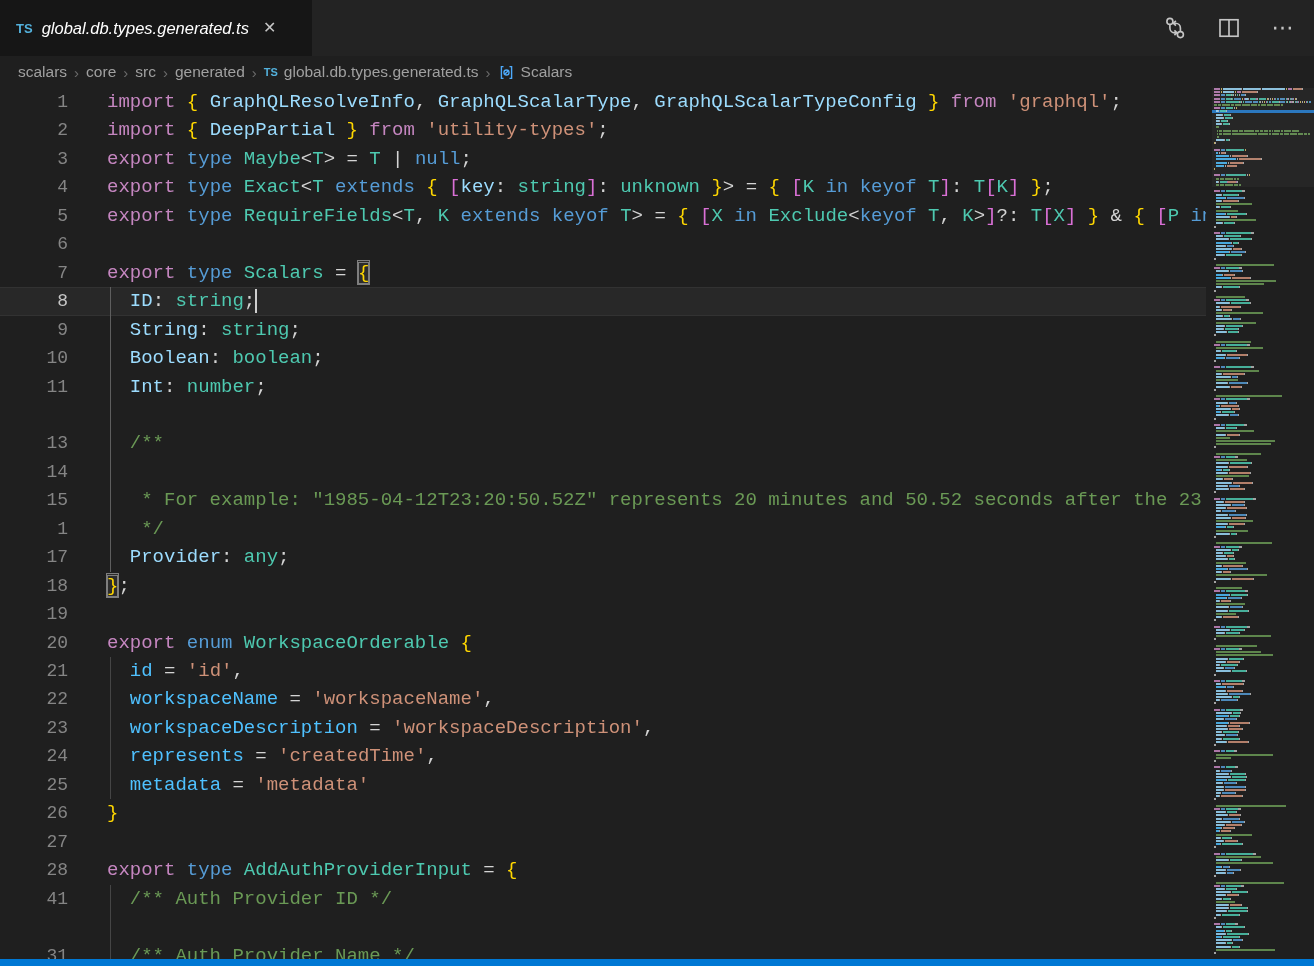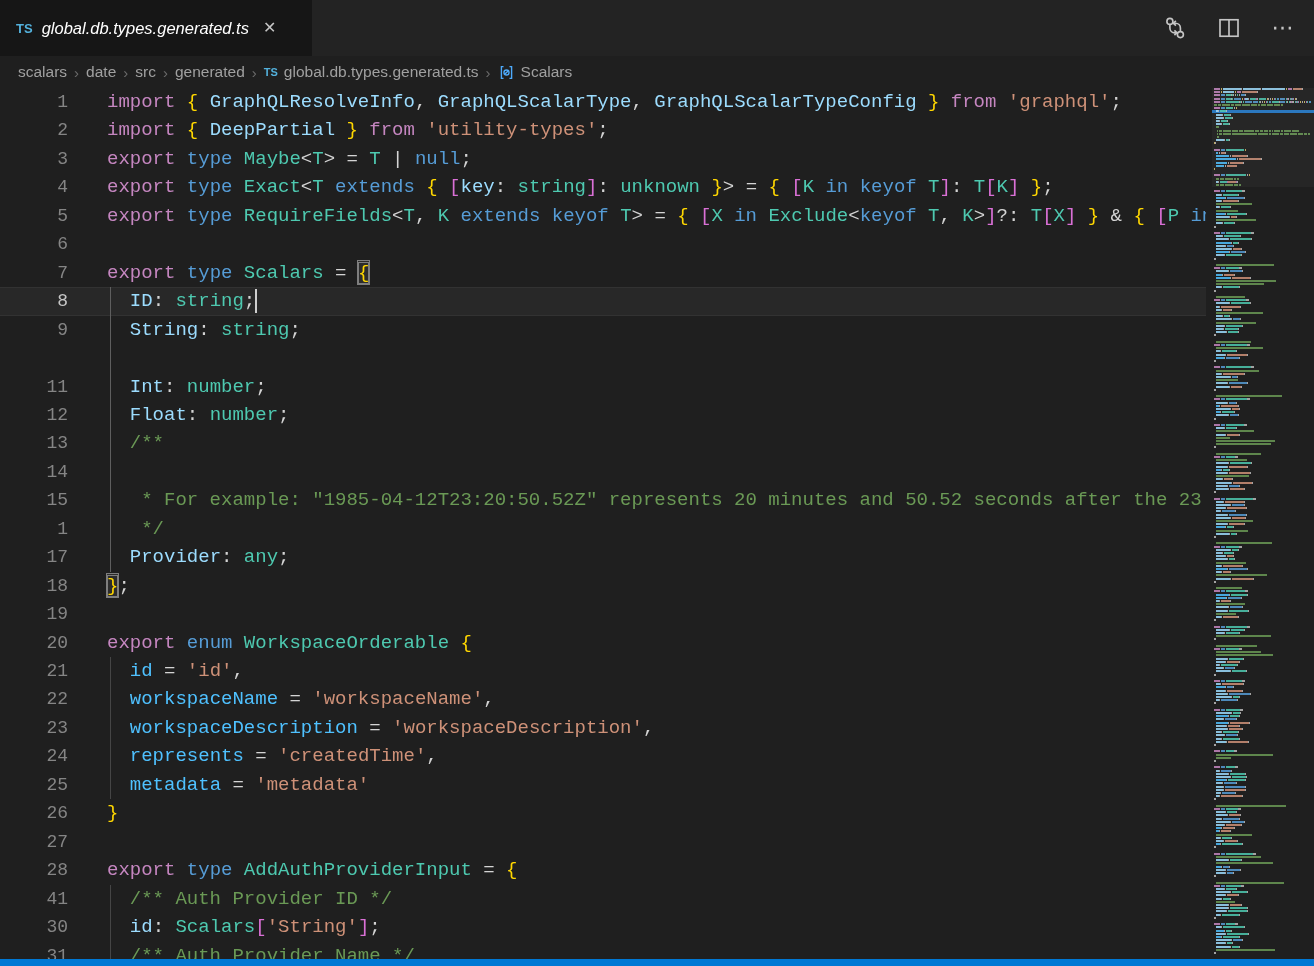--- a/index.html
+++ b/index.html
@@ -87,21 +87,21 @@
       </span>
     </div>
   </div>
 
   <div class="breadcrumb" id="breadcrumb">
       <span class="crumb">
         <span>scalars</span>
       </span>
       <span class="crumb-sep">›</span>
       <span class="crumb">
-        <span>date</span>
+        <span>core</span>
       </span>
       <span class="crumb-sep">›</span>
       <span class="crumb">
         <span>src</span>
       </span>
       <span class="crumb-sep">›</span>
       <span class="crumb">
         <span>generated</span>
       </span>
       <span class="crumb-sep">›</span>
@@ -132,40 +132,39 @@
       <div class="bracket-box" style="left: 106px; top: 485.15px;"></div>
       <div class="row" style="top: 0px;"><span class="ln">1</span><span class="code"><span class="tk-kw">import </span><span class="tk-b1">{ </span><span class="tk-var">GraphQLResolveInfo</span><span class="tk-pun">, </span><span class="tk-var">GraphQLScalarType</span><span class="tk-pun">, </span><span class="tk-var">GraphQLScalarTypeConfig</span><span class="tk-pun"> </span><span class="tk-b1">} </span><span class="tk-kw">from </span><span class="tk-str">'graphql'</span><span class="tk-pun">;</span></span></div>
       <div class="row" style="top: 28.45px;"><span class="ln">2</span><span class="code"><span class="tk-kw">import </span><span class="tk-b1">{ </span><span class="tk-var">DeepPartial</span><span class="tk-pun"> </span><span class="tk-b1">} </span><span class="tk-kw">from </span><span class="tk-str">'utility-types'</span><span class="tk-pun">;</span></span></div>
       <div class="row" style="top: 56.9px;"><span class="ln">3</span><span class="code"><span class="tk-kw">export </span><span class="tk-kw2">type </span><span class="tk-typ">Maybe</span><span class="tk-pun">&lt;</span><span class="tk-typ">T</span><span class="tk-pun">&gt; = </span><span class="tk-typ">T</span><span class="tk-pun"> | </span><span class="tk-kw2">null</span><span class="tk-pun">;</span></span></div>
       <div class="row" style="top: 85.35px;"><span class="ln">4</span><span class="code"><span class="tk-kw">export </span><span class="tk-kw2">type </span><span class="tk-typ">Exact</span><span class="tk-pun">&lt;</span><span class="tk-typ">T</span><span class="tk-pun"> </span><span class="tk-kw2">extends </span><span class="tk-b1">{ </span><span class="tk-b2">[</span><span class="tk-var">key</span><span class="tk-pun">: </span><span class="tk-typ">string</span><span class="tk-b2">]</span><span class="tk-pun">: </span><span class="tk-typ">unknown</span><span class="tk-pun"> </span><span class="tk-b1">}</span><span class="tk-pun">&gt; = </span><span class="tk-b1">{ </span><span class="tk-b2">[</span><span class="tk-typ">K</span><span class="tk-pun"> </span><span class="tk-kw2">in</span><span class="tk-pun"> </span><span class="tk-kw2">keyof</span><span class="tk-pun"> </span><span class="tk-typ">T</span><span class="tk-b2">]</span><span class="tk-pun">: </span><span class="tk-typ">T</span><span class="tk-b2">[</span><span class="tk-typ">K</span><span class="tk-b2">]</span><span class="tk-pun"> </span><span class="tk-b1">}</span><span class="tk-pun">;</span></span></div>
       <div class="row" style="top: 113.8px;"><span class="ln">5</span><span class="code"><span class="tk-kw">export </span><span class="tk-kw2">type </span><span class="tk-typ">RequireFields</span><span class="tk-pun">&lt;</span><span class="tk-typ">T</span><span class="tk-pun">, </span><span class="tk-typ">K</span><span class="tk-pun"> </span><span class="tk-kw2">extends</span><span class="tk-pun"> </span><span class="tk-kw2">keyof</span><span class="tk-pun"> </span><span class="tk-typ">T</span><span class="tk-pun">&gt; = </span><span class="tk-b1">{ </span><span class="tk-b2">[</span><span class="tk-typ">X</span><span class="tk-pun"> </span><span class="tk-kw2">in</span><span class="tk-pun"> </span><span class="tk-typ">Exclude</span><span class="tk-pun">&lt;</span><span class="tk-kw2">keyof</span><span class="tk-pun"> </span><span class="tk-typ">T</span><span class="tk-pun">, </span><span class="tk-typ">K</span><span class="tk-pun">&gt;</span><span class="tk-b2">]</span><span class="tk-pun">?: </span><span class="tk-typ">T</span><span class="tk-b2">[</span><span class="tk-typ">X</span><span class="tk-b2">]</span><span class="tk-pun"> </span><span class="tk-b1">}</span><span class="tk-pun"> &amp; </span><span class="tk-b1">{ </span><span class="tk-b2">[</span><span class="tk-typ">P</span><span class="tk-pun"> </span><span class="tk-kw2">in</span></span></div>
       <div class="row" style="top: 142.25px;"><span class="ln">6</span></div>
       <div class="row" style="top: 170.7px;"><span class="ln">7</span><span class="code"><span class="tk-kw">export </span><span class="tk-kw2">type </span><span class="tk-typ">Scalars</span><span class="tk-pun"> = </span><span class="tk-b1m" style="outline: rgb(126, 126, 126) solid 1px; outline-offset: -1px;">{</span></span></div>
       <div class="row" style="top: 199.15px;"><span class="ln active">8</span><span class="code"><span class="tk-pun">  </span><span class="tk-var">ID</span><span class="tk-pun">: </span><span class="tk-typ">string</span><span class="tk-pun">;</span></span></div>
       <div class="row" style="top: 227.6px;"><span class="ln">9</span><span class="code"><span class="tk-pun">  </span><span class="tk-var">String</span><span class="tk-pun">: </span><span class="tk-typ">string</span><span class="tk-pun">;</span></span></div>
+      <div class="row" style="top: 256.05px;"><span class="ln">10</span><span class="code"><span class="tk-pun">  </span><span class="tk-var">Boolean</span><span class="tk-pun">: </span><span class="tk-typ">boolean</span><span class="tk-pun">;</span></span></div>
       <div class="row" style="top: 284.5px;"><span class="ln">11</span><span class="code"><span class="tk-pun">  </span><span class="tk-var">Int</span><span class="tk-pun">: </span><span class="tk-typ">number</span><span class="tk-pun">;</span></span></div>
-      <div class="row" style="top: 312.95px;"><span class="ln">12</span><span class="code"><span class="tk-pun">  </span><span class="tk-var">Float</span><span class="tk-pun">: </span><span class="tk-typ">number</span><span class="tk-pun">;</span></span></div>
       <div class="row" style="top: 341.4px;"><span class="ln">13</span><span class="code"><span class="tk-cmt">  /**</span></span></div>
       <div class="row" style="top: 369.85px;"><span class="ln">14</span></div>
       <div class="row" style="top: 398.3px;"><span class="ln">15</span><span class="code"><span class="tk-cmt">   * For example: "1985-04-12T23:20:50.52Z" represents 20 minutes and 50.52 seconds after the 23</span></span></div>
       <div class="row" style="top: 426.75px;"><span class="ln">1</span><span class="code"><span class="tk-cmt">   */</span></span></div>
       <div class="row" style="top: 455.2px;"><span class="ln">17</span><span class="code"><span class="tk-pun">  </span><span class="tk-var">Provider</span><span class="tk-pun">: </span><span class="tk-typ">any</span><span class="tk-pun">;</span></span></div>
       <div class="row" style="top: 483.65px;"><span class="ln">18</span><span class="code"><span class="tk-b1m" style="outline: rgb(126, 126, 126) solid 1px; outline-offset: -1px;">}</span><span class="tk-pun">;</span></span></div>
       <div class="row" style="top: 512.1px;"><span class="ln">19</span><span class="code"></span></div>
       <div class="row" style="top: 540.55px;"><span class="ln">20</span><span class="code"><span class="tk-kw">export </span><span class="tk-kw2">enum </span><span class="tk-typ">WorkspaceOrderable</span><span class="tk-pun"> </span><span class="tk-b1">{</span></span></div>
       <div class="row" style="top: 569px;"><span class="ln">21</span><span class="code"><span class="tk-pun">  </span><span class="tk-enm">id</span><span class="tk-pun"> = </span><span class="tk-str">'id'</span><span class="tk-pun">,</span></span></div>
       <div class="row" style="top: 597.45px;"><span class="ln">22</span><span class="code"><span class="tk-pun">  </span><span class="tk-enm">workspaceName</span><span class="tk-pun"> = </span><span class="tk-str">'workspaceName'</span><span class="tk-pun">,</span></span></div>
       <div class="row" style="top: 625.9px;"><span class="ln">23</span><span class="code"><span class="tk-pun">  </span><span class="tk-enm">workspaceDescription</span><span class="tk-pun"> = </span><span class="tk-str">'workspaceDescription'</span><span class="tk-pun">,</span></span></div>
       <div class="row" style="top: 654.35px;"><span class="ln">24</span><span class="code"><span class="tk-pun">  </span><span class="tk-enm">represents</span><span class="tk-pun"> = </span><span class="tk-str">'createdTime'</span><span class="tk-pun">,</span></span></div>
       <div class="row" style="top: 682.8px;"><span class="ln">25</span><span class="code"><span class="tk-pun">  </span><span class="tk-enm">metadata</span><span class="tk-pun"> = </span><span class="tk-str">'metadata'</span></span></div>
       <div class="row" style="top: 711.25px;"><span class="ln">26</span><span class="code"><span class="tk-b1">}</span></span></div>
       <div class="row" style="top: 739.7px;"><span class="ln">27</span><span class="code"></span></div>
       <div class="row" style="top: 768.15px;"><span class="ln">28</span><span class="code"><span class="tk-kw">export </span><span class="tk-kw2">type </span><span class="tk-typ">AddAuthProviderInput</span><span class="tk-pun"> = </span><span class="tk-b1">{</span></span></div>
       <div class="row" style="top: 796.6px;"><span class="ln">41</span><span class="code"><span class="tk-cmt">  /** Auth Provider ID */</span></span></div>
-      <div class="row" style="top: 825.05px;"><span class="ln">30</span><span class="code"><span class="tk-pun">  </span><span class="tk-var">id</span><span class="tk-pun">: </span><span class="tk-typ">Scalars</span><span class="tk-b2">[</span><span class="tk-str">'String'</span><span class="tk-b2">]</span><span class="tk-pun">;</span></span></div>
       <div class="row" style="top: 853.5px;"><span class="ln">31</span><span class="code"><span class="tk-cmt">  /** Auth Provider Name */</span></span></div>
       <div class="cursor" style="left: 255.2px; top: 201.15px;"></div>
     </div>
 
   <div class="minimap" id="minimap">
       <div class="mm-highlight" style="top: 22px;"></div>
       <div class="mrow" style="top: 0px;"><b style="width: 6px; background: rgb(197, 134, 192); opacity: 0.85;"></b><b style="width: 1px; background: transparent; opacity: 0;"></b><b style="width: 1px; background: rgb(216, 192, 106); opacity: 0.85;"></b><b style="width: 1px; background: transparent; opacity: 0;"></b><b style="width: 18px; background: rgb(156, 220, 254); opacity: 0.85;"></b><b style="width: 1px; background: rgb(187, 187, 187); opacity: 0.85;"></b><b style="width: 1px; background: transparent; opacity: 0;"></b><b style="width: 17px; background: rgb(156, 220, 254); opacity: 0.85;"></b><b style="width: 1px; background: rgb(187, 187, 187); opacity: 0.85;"></b><b style="width: 1px; background: transparent; opacity: 0;"></b><b style="width: 23px; background: rgb(156, 220, 254); opacity: 0.85;"></b><b style="width: 1px; background: transparent; opacity: 0;"></b><b style="width: 1px; background: rgb(216, 192, 106); opacity: 0.85;"></b><b style="width: 1px; background: transparent; opacity: 0;"></b><b style="width: 4px; background: rgb(197, 134, 192); opacity: 0.85;"></b><b style="width: 1px; background: transparent; opacity: 0;"></b><b style="width: 9px; background: rgb(206, 145, 120); opacity: 0.85;"></b><b style="width: 1px; background: rgb(187, 187, 187); opacity: 0.85;"></b></div>
       <div class="mrow" style="top: 3.2px;"><b style="width: 6px; background: rgb(197, 134, 192); opacity: 0.85;"></b><b style="width: 1px; background: transparent; opacity: 0;"></b><b style="width: 1px; background: rgb(216, 192, 106); opacity: 0.85;"></b><b style="width: 1px; background: transparent; opacity: 0;"></b><b style="width: 11px; background: rgb(156, 220, 254); opacity: 0.85;"></b><b style="width: 1px; background: transparent; opacity: 0;"></b><b style="width: 1px; background: rgb(216, 192, 106); opacity: 0.85;"></b><b style="width: 1px; background: transparent; opacity: 0;"></b><b style="width: 4px; background: rgb(197, 134, 192); opacity: 0.85;"></b><b style="width: 1px; background: transparent; opacity: 0;"></b><b style="width: 15px; background: rgb(206, 145, 120); opacity: 0.85;"></b><b style="width: 1px; background: rgb(187, 187, 187); opacity: 0.85;"></b></div>
       <div class="mrow" style="top: 6.4px;"><b style="width: 6px; background: rgb(197, 134, 192); opacity: 0.85;"></b><b style="width: 1px; background: transparent; opacity: 0;"></b><b style="width: 4px; background: rgb(86, 156, 214); opacity: 0.85;"></b><b style="width: 1px; background: transparent; opacity: 0;"></b><b style="width: 5px; background: rgb(78, 201, 176); opacity: 0.85;"></b><b style="width: 1px; background: rgb(187, 187, 187); opacity: 0.85;"></b><b style="width: 1px; background: rgb(78, 201, 176); opacity: 0.85;"></b><b style="width: 1px; background: rgb(187, 187, 187); opacity: 0.85;"></b><b style="width: 1px; background: transparent; opacity: 0;"></b><b style="width: 1px; background: rgb(187, 187, 187); opacity: 0.85;"></b><b style="width: 1px; background: transparent; opacity: 0;"></b><b style="width: 1px; background: rgb(78, 201, 176); opacity: 0.85;"></b><b style="width: 1px; background: transparent; opacity: 0;"></b><b style="width: 1px; background: rgb(187, 187, 187); opacity: 0.85;"></b><b style="width: 1px; background: transparent; opacity: 0;"></b><b style="width: 4px; background: rgb(86, 156, 214); opacity: 0.85;"></b><b style="width: 1px; background: rgb(187, 187, 187); opacity: 0.85;"></b></div>
       <div class="mrow" style="top: 9.6px;"><b style="width: 6px; background: rgb(197, 134, 192); opacity: 0.85;"></b><b style="width: 1px; background: transparent; opacity: 0;"></b><b style="width: 4px; background: rgb(86, 156, 214); opacity: 0.85;"></b><b style="width: 1px; background: transparent; opacity: 0;"></b><b style="width: 5px; background: rgb(78, 201, 176); opacity: 0.85;"></b><b style="width: 1px; background: rgb(187, 187, 187); opacity: 0.85;"></b><b style="width: 1px; background: rgb(78, 201, 176); opacity: 0.85;"></b><b style="width: 1px; background: transparent; opacity: 0;"></b><b style="width: 7px; background: rgb(86, 156, 214); opacity: 0.85;"></b><b style="width: 1px; background: transparent; opacity: 0;"></b><b style="width: 1px; background: rgb(216, 192, 106); opacity: 0.85;"></b><b style="width: 1px; background: transparent; opacity: 0;"></b><b style="width: 1px; background: rgb(192, 126, 192); opacity: 0.85;"></b><b style="width: 3px; background: rgb(156, 220, 254); opacity: 0.85;"></b><b style="width: 1px; background: rgb(187, 187, 187); opacity: 0.85;"></b><b style="width: 1px; background: transparent; opacity: 0;"></b><b style="width: 6px; background: rgb(78, 201, 176); opacity: 0.85;"></b><b style="width: 1px; background: rgb(192, 126, 192); opacity: 0.85;"></b><b style="width: 1px; background: rgb(187, 187, 187); opacity: 0.85;"></b><b style="width: 1px; background: transparent; opacity: 0;"></b><b style="width: 7px; background: rgb(78, 201, 176); opacity: 0.85;"></b><b style="width: 1px; background: transparent; opacity: 0;"></b><b style="width: 1px; background: rgb(216, 192, 106); opacity: 0.85;"></b><b style="width: 1px; background: rgb(187, 187, 187); opacity: 0.85;"></b><b style="width: 1px; background: transparent; opacity: 0;"></b><b style="width: 1px; background: rgb(187, 187, 187); opacity: 0.85;"></b><b style="width: 1px; background: transparent; opacity: 0;"></b><b style="width: 1px; background: rgb(216, 192, 106); opacity: 0.85;"></b><b style="width: 1px; background: transparent; opacity: 0;"></b><b style="width: 1px; background: rgb(192, 126, 192); opacity: 0.85;"></b><b style="width: 1px; background: rgb(78, 201, 176); opacity: 0.85;"></b><b style="width: 1px; background: transparent; opacity: 0;"></b><b style="width: 2px; background: rgb(86, 156, 214); opacity: 0.85;"></b><b style="width: 1px; background: transparent; opacity: 0;"></b><b style="width: 5px; background: rgb(86, 156, 214); opacity: 0.85;"></b><b style="width: 1px; background: transparent; opacity: 0;"></b><b style="width: 1px; background: rgb(78, 201, 176); opacity: 0.85;"></b><b style="width: 1px; background: rgb(192, 126, 192); opacity: 0.85;"></b><b style="width: 1px; background: rgb(187, 187, 187); opacity: 0.85;"></b><b style="width: 1px; background: transparent; opacity: 0;"></b><b style="width: 1px; background: rgb(78, 201, 176); opacity: 0.85;"></b><b style="width: 1px; background: rgb(192, 126, 192); opacity: 0.85;"></b><b style="width: 1px; background: rgb(78, 201, 176); opacity: 0.85;"></b><b style="width: 1px; background: rgb(192, 126, 192); opacity: 0.85;"></b><b style="width: 1px; background: transparent; opacity: 0;"></b><b style="width: 1px; background: rgb(216, 192, 106); opacity: 0.85;"></b><b style="width: 1px; background: rgb(187, 187, 187); opacity: 0.85;"></b></div>

